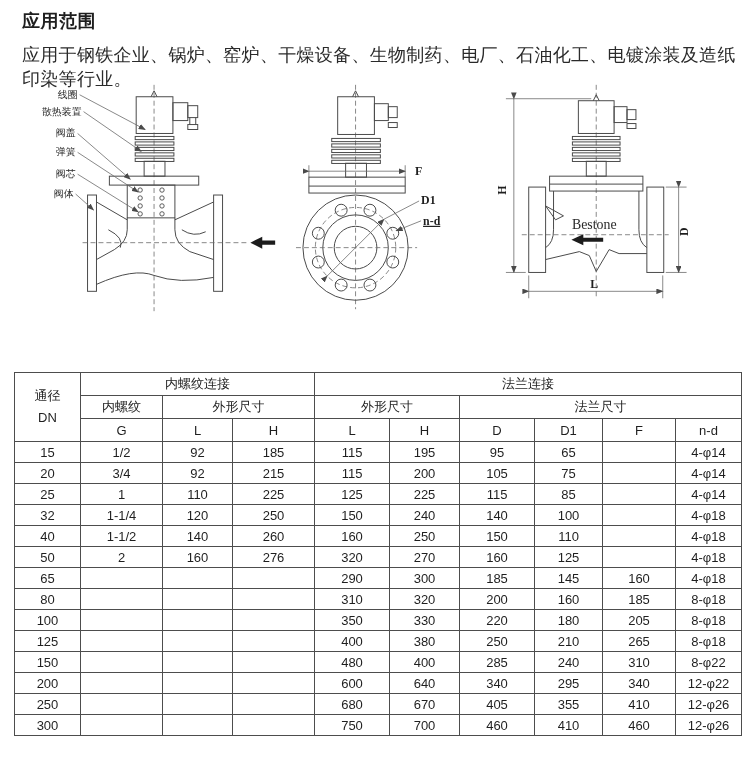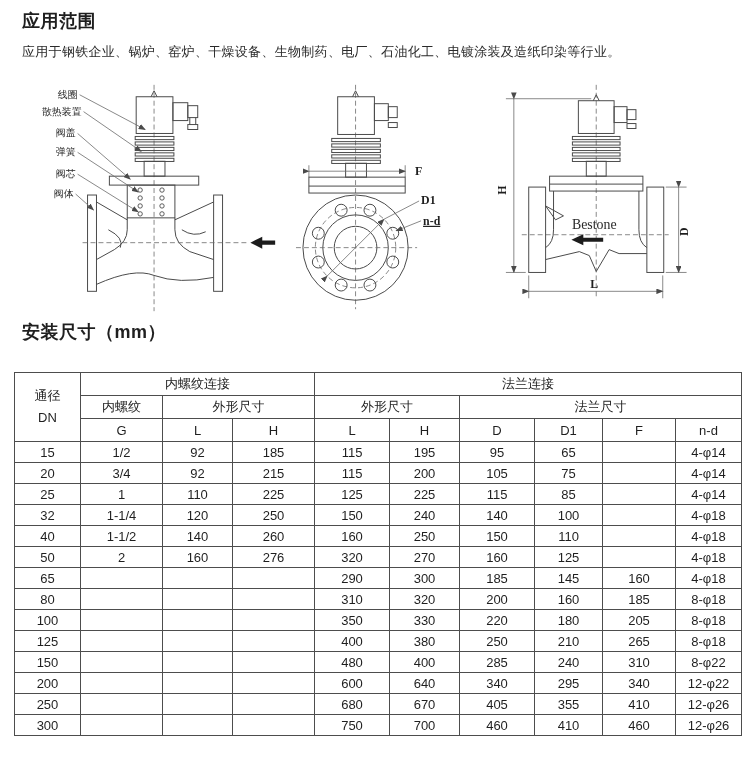--- a/index.html
+++ b/index.html
@@ -16,21 +16,21 @@
   .sec-title {
     position:absolute; left:22px;
     font-size:18px; font-weight:700; color:#1f1f1f;
     letter-spacing:0.5px;
   }
   #title1 { top:9px;text-align:right; }
   #title2 { top:320px; }
 
   .desc {
     position:absolute; left:22px; top:43px;
-    font-size:13px; color:#2a2a2a; letter-spacing:0.3px;
+    font-size:18px; color:#2a2a2a; letter-spacing:0.3px;
   }
 
   .drawings {
     position:absolute; left:25px; top:80px; width:715px; height:236px;
     display:flex; align-items:flex-end;
   }
   .drawings svg { display:block; }
   svg { stroke-linecap:butt; }
   .ln   { stroke:#4a4a4a; stroke-width:1; fill:none; }
   .lnT  { stroke:#6a6a6a; stroke-width:0.8; fill:none; }
@@ -261,21 +261,20 @@
       <line class="lnT" x1="175" y1="193" x2="196" y2="193"></line>
       <text class="dimlabel" x="197" y="152" transform="rotate(-90 197 152)" text-anchor="middle">D</text>
 
       <line class="lnT" x1="37" y1="212" x2="172" y2="212" marker-start="url(#arrR)" marker-end="url(#arrR)"></line>
       <line class="lnT" x1="37" y1="196" x2="37" y2="219"></line>
       <line class="lnT" x1="172" y1="196" x2="172" y2="219"></line>
       <text class="dimlabel" x="103" y="209" text-anchor="middle">L</text>
     </svg>
   </div>
 
-  <div id="title2" class="sec-title">安装尺寸（mm）</div>
 
   <table class="dims">
     <colgroup>
       <col style="width:66px">
         <col style="width:82px">
         <col style="width:70px">
         <col style="width:82px">
       <col style="width:75px">
         <col style="width:70px">
         <col style="width:75px">

